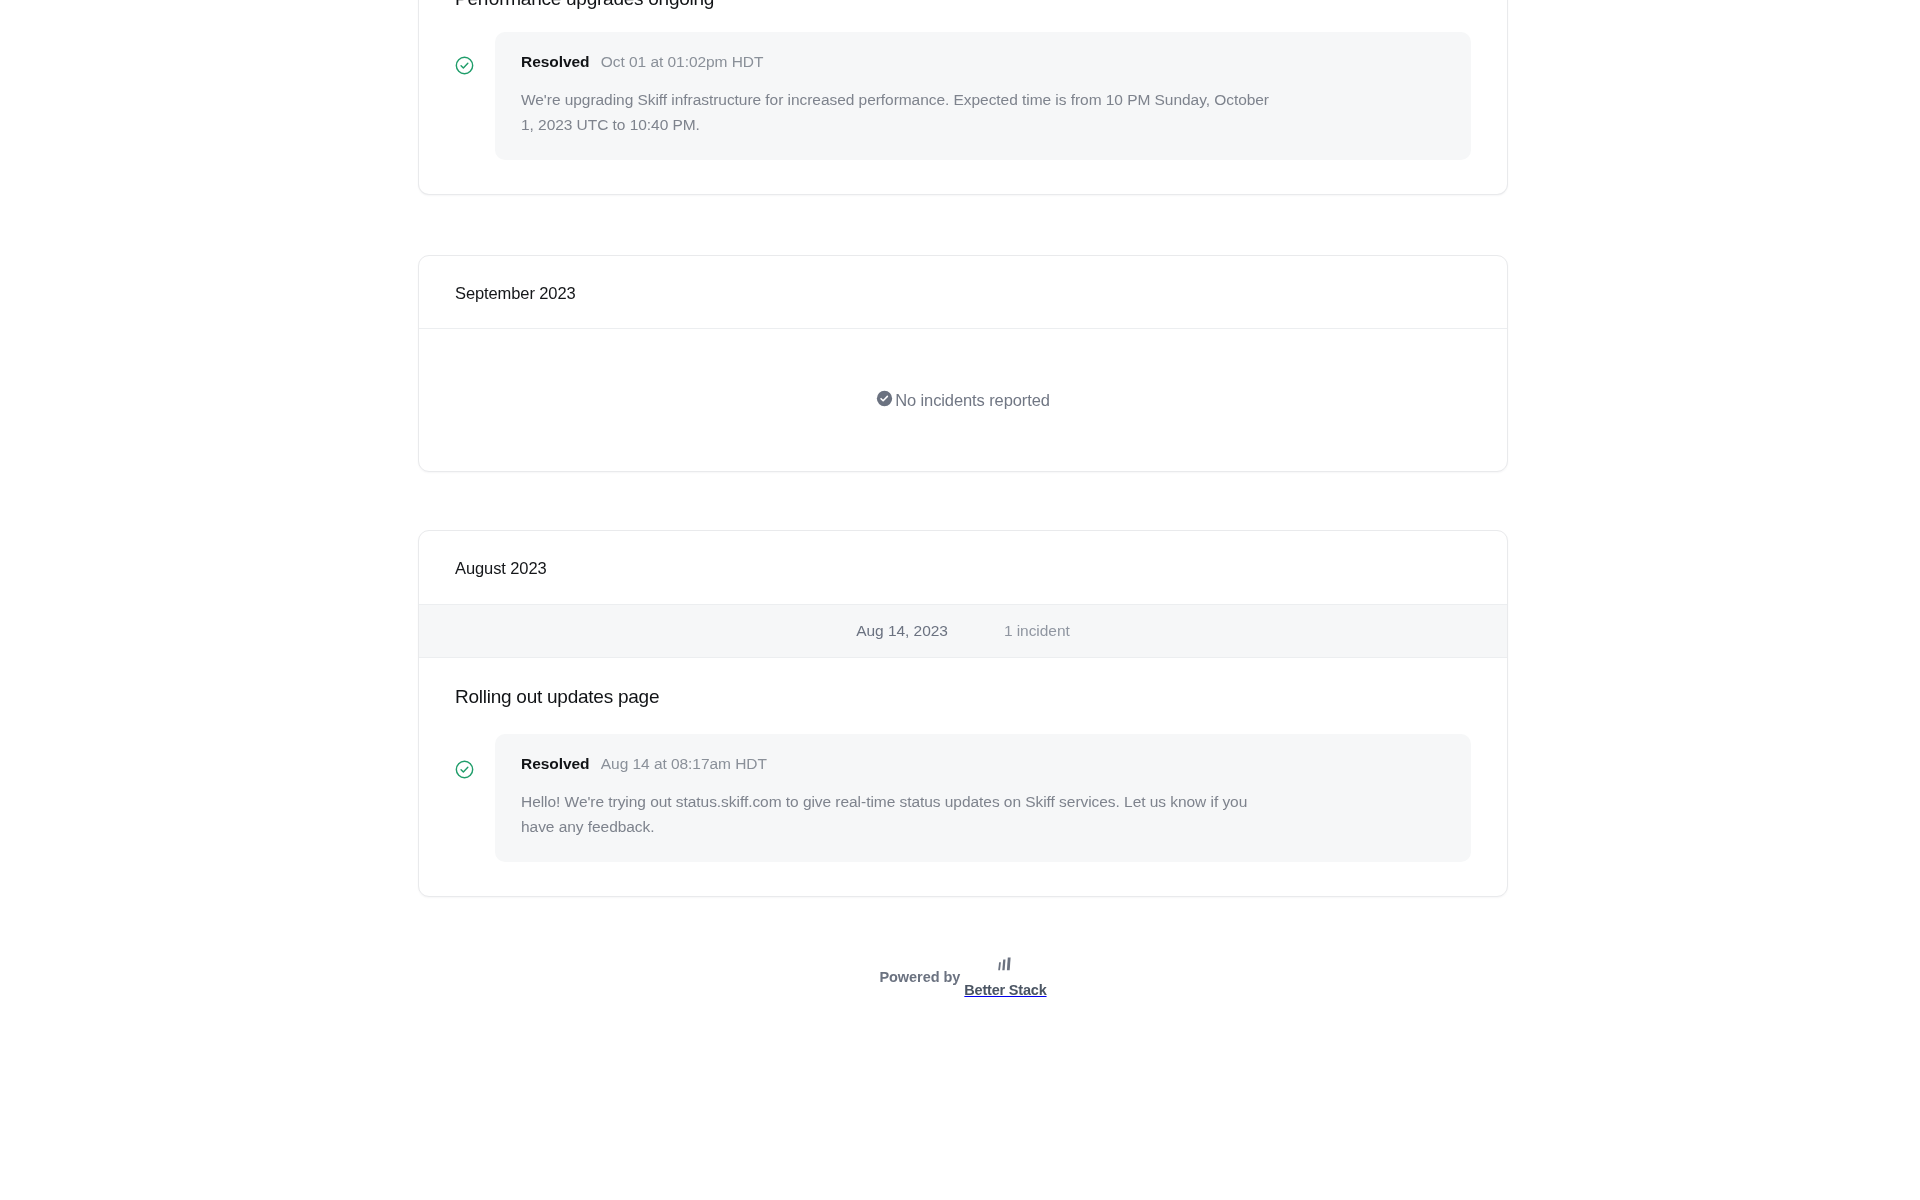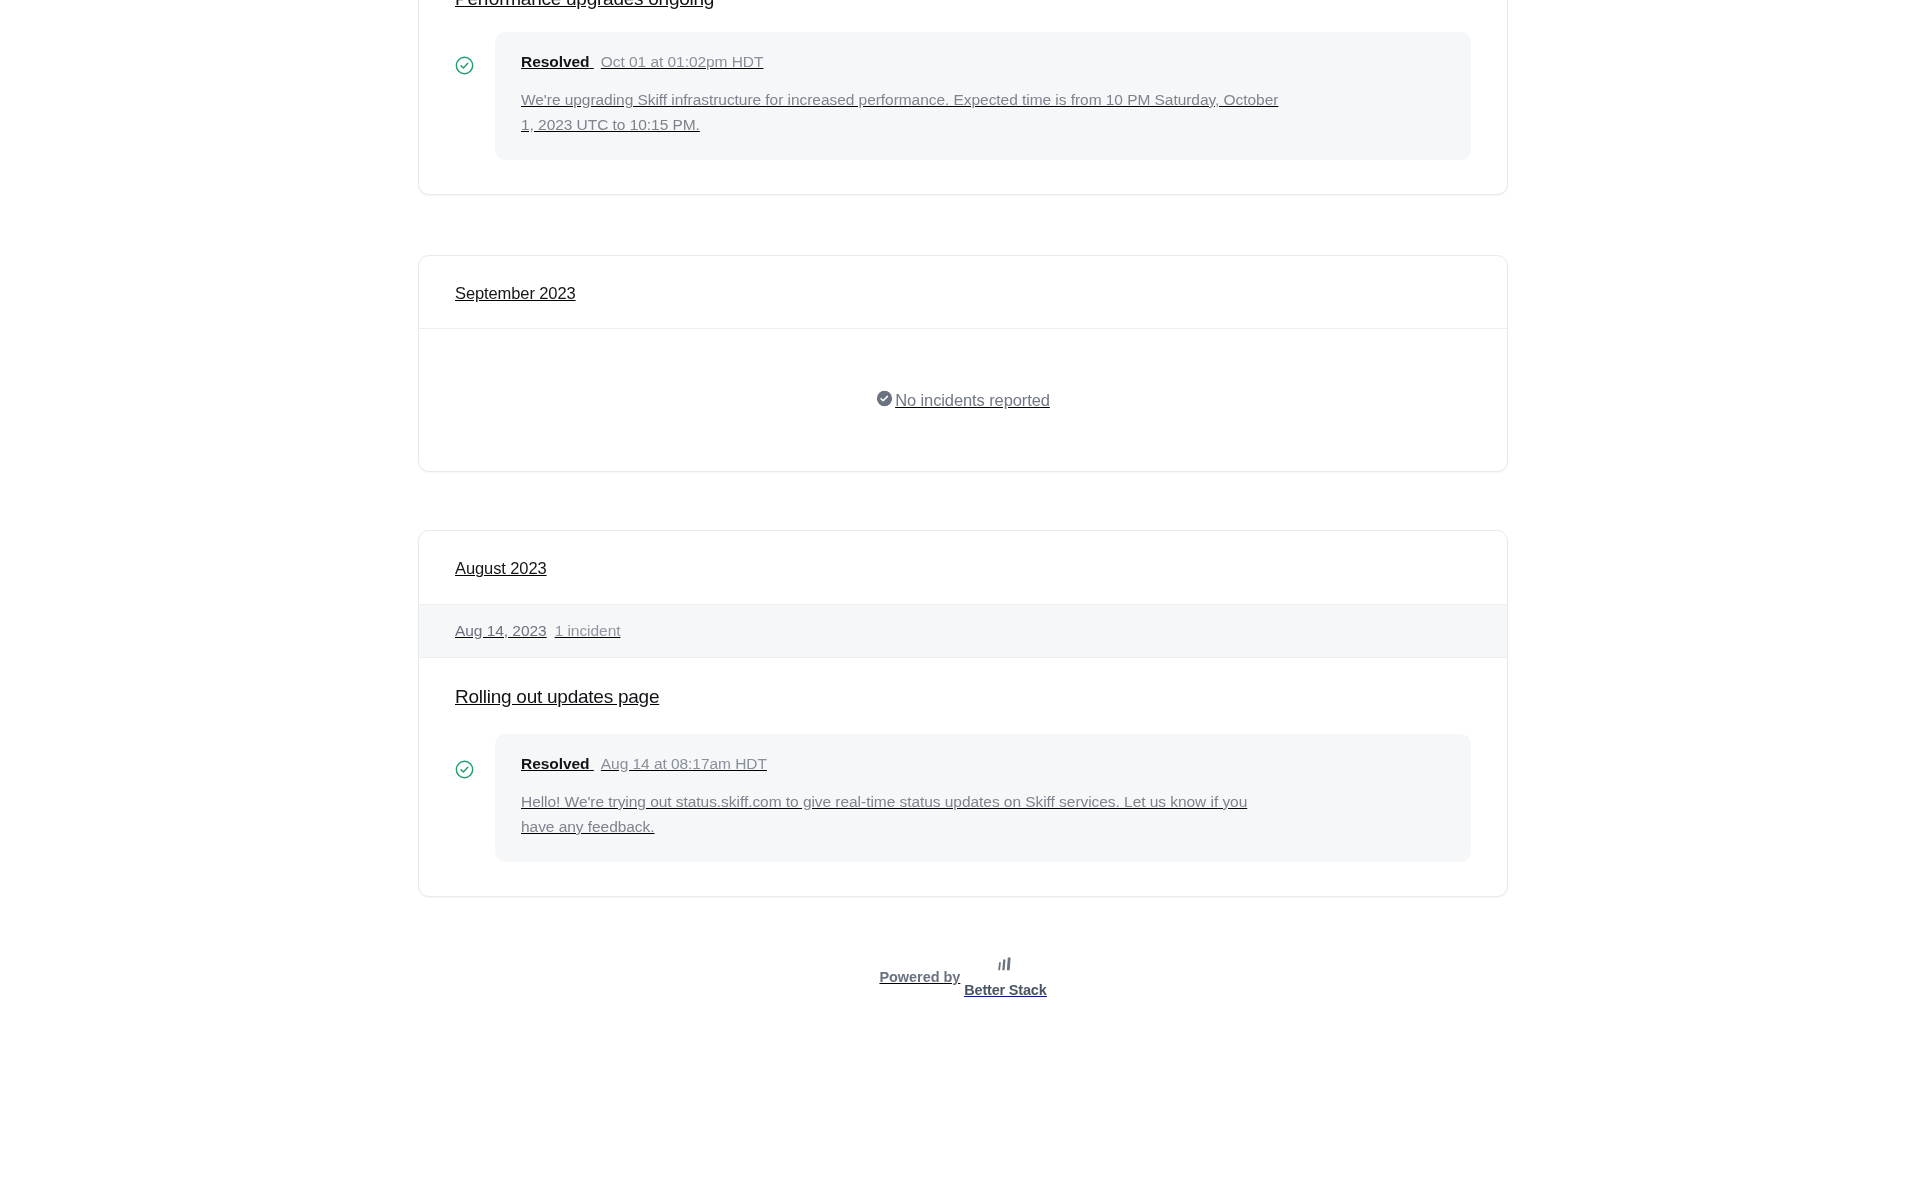--- a/index.html
+++ b/index.html
@@ -18,21 +18,20 @@
     height: 1200px;
     overflow: hidden;
     background: #ffffff;
   }
 
   .container {
     position: absolute;
     left: 418px;
     top: 0;
     width: 1090px;
-    text-decoration: underline;
   }
 
   
   .card {
     background: #ffffff;
     border: 1px solid #e9eaec;
     border-radius: 11px;
     box-shadow: 0 1px 2px rgba(16,24,40,0.04);
     overflow: hidden;
   }
@@ -61,25 +60,26 @@
   .divider {
     height: 1px;
     width: 100%;
     background: #eceef0;
   }
 
   
   .day-row {
     display: flex;
     align-items: center;
-    justify-content: flex-start;
+    justify-content: center;
     background: #f6f7f8;
     padding: 17px 36px 17px 36px;
     border-top: 1px solid #eceef0;
     border-bottom: 1px solid #eceef0;
+    gap: 48px;
   }
   .day-date {
     font-size: 15.5px;
     color: #6b7280;
     letter-spacing: -0.05px;
   }
   .day-count {
     font-size: 15.5px;
     color: #9096a1;
     letter-spacing: -0.05px;
@@ -205,21 +205,21 @@
               <circle cx="10" cy="10" r="8.6" stroke="#1f9d6a" stroke-width="1.5"></circle>
               <path d="M6.4 10.2l2.4 2.4 4.7-4.9" stroke="#1f9d6a" stroke-width="1.5" stroke-linecap="round" stroke-linejoin="round"></path>
             </svg>
           </span>
 
           <div class="update-box">
             <div class="update-head">
               <span class="update-state">Resolved</span>
               <span class="update-time">Oct 01 at 01:02pm HDT</span>
             </div>
-            <div class="update-body">We're upgrading Skiff infrastructure for increased performance. Expected time is from 10 PM Saturday, October 1, 2023 UTC to 10:15 PM.</div>
+            <div class="update-body">We're upgrading Skiff infrastructure for increased performance. Expected time is from 10 PM Sunday, October 1, 2023 UTC to 10:40 PM.</div>
           </div>
         </div>
       </div>
     </div>
 
     <div class="gap-60"></div>
 
     <div class="card" id="card-september">
       <div class="month-header">September 2023</div>
       <div class="divider"></div>

